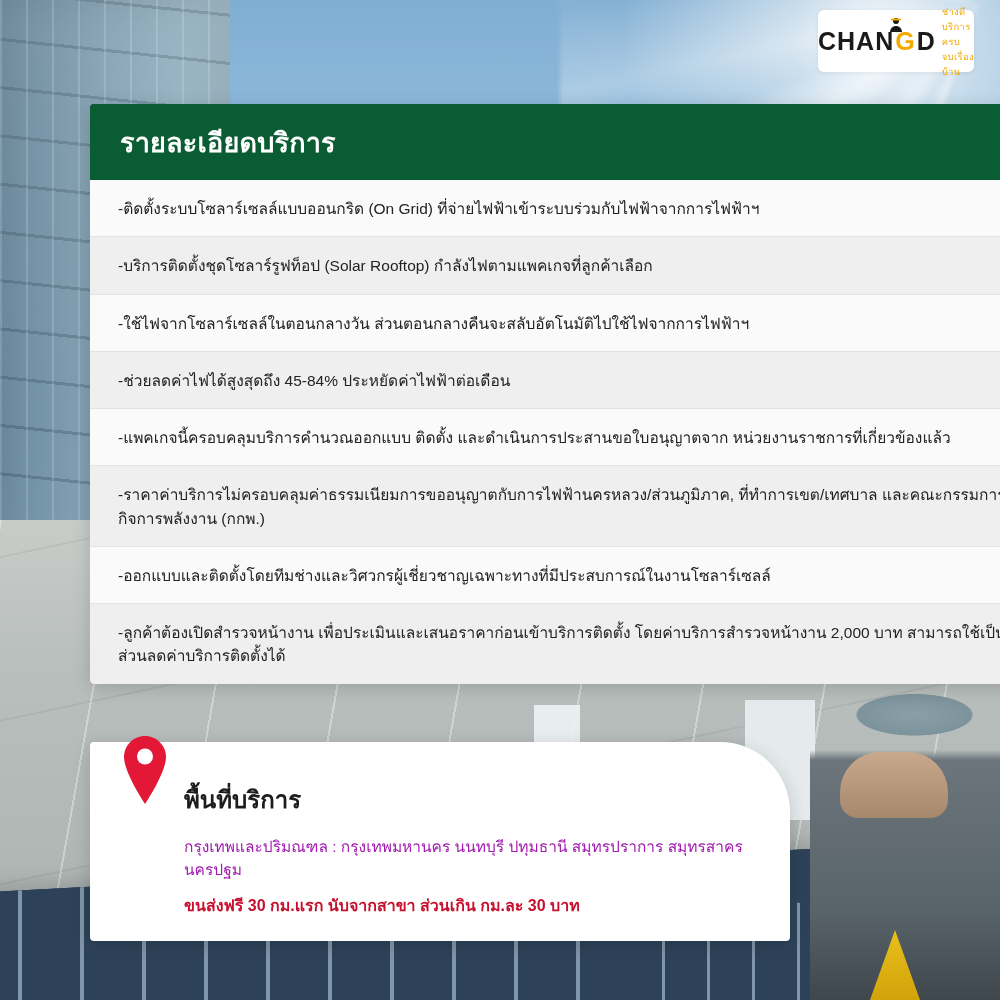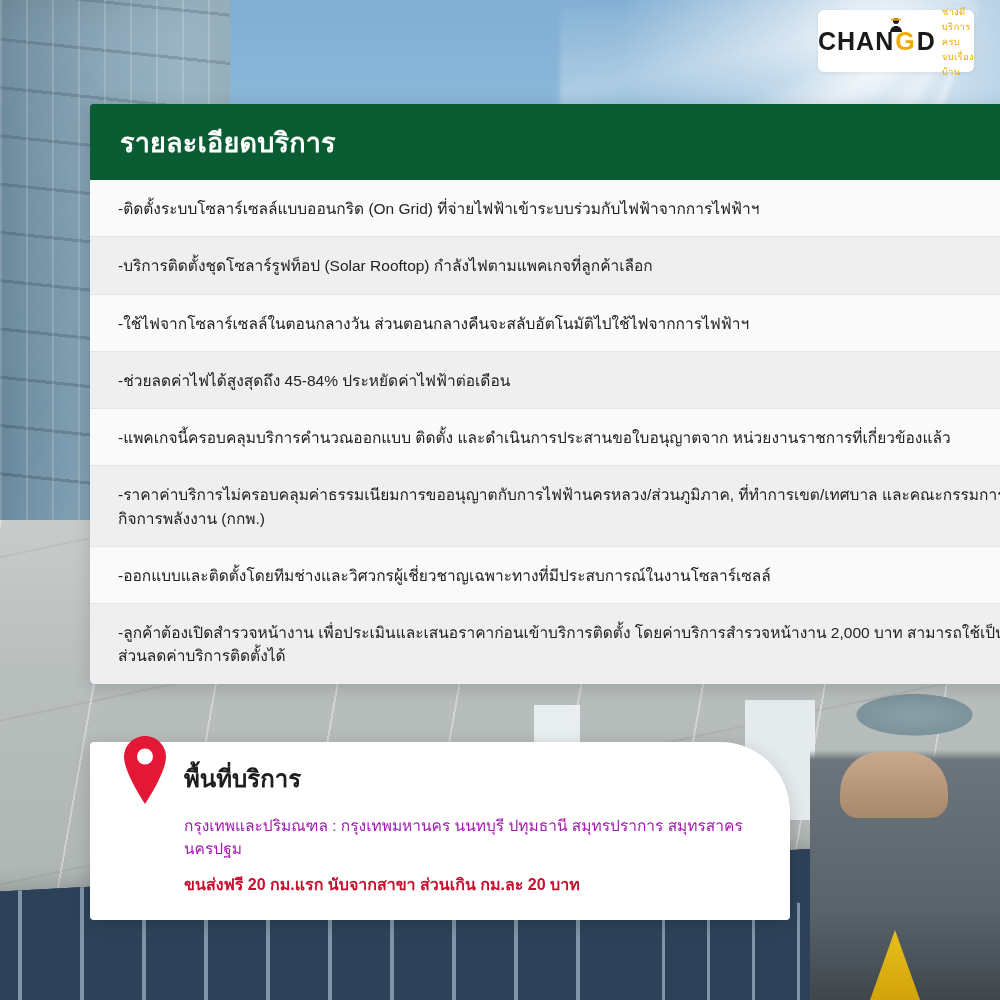--- a/index.html
+++ b/index.html
@@ -222,21 +222,21 @@
   .row:nth-child(even) { background: #efefef; }
   .row:last-child { border-bottom: none; }
 
   
   .area-card {
     position: absolute;
     left: 90px; top: 742px;
     width: 700px;
     background: #ffffff;
     border-radius: 4px 70px 4px 4px;
-    padding: 17px 30px 24px 94px;
+    padding: 38px 30px 24px 94px;
     box-shadow: 0 4px 18px rgba(0,0,0,0.16);
   }
   .pin {
     position: absolute;
     left: 28px; top: -8px;
     width: 54px; height: 72px;
   }
   .area-title {
     font-size: 24px;
     font-weight: bold;
@@ -305,16 +305,16 @@
     </div>
   </div>
 
   <div class="area-card">
     <svg class="pin" viewBox="0 0 54 72">
       <path d="M27 2C15.4 2 6 11.4 6 23c0 15.5 21 47 21 47s21-31.5 21-47C48 11.4 38.6 2 27 2z" fill="#e31837"></path>
       <circle cx="27" cy="22.5" r="8" fill="#ffffff"></circle>
     </svg>
     <div class="area-title">พื้นที่บริการ</div>
     <div class="area-line">กรุงเทพและปริมณฑล : กรุงเทพมหานคร นนทบุรี ปทุมธานี สมุทรปราการ สมุทรสาคร นครปฐม</div>
-    <div class="area-note">ขนส่งฟรี 20 กม.แรก นับจากสาขา ส่วนเกิน กม.ละ 20 บาท</div>
+    <div class="area-note">ขนส่งฟรี 30 กม.แรก นับจากสาขา ส่วนเกิน กม.ละ 30 บาท</div>
   </div>
 
 </div>
 
 </body></html>

